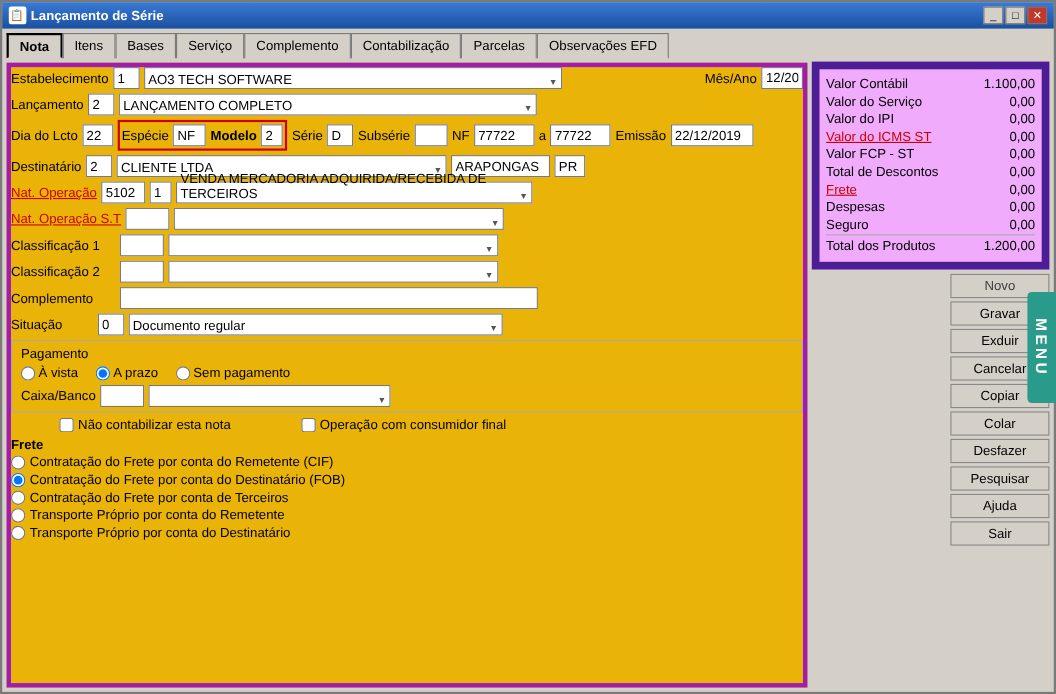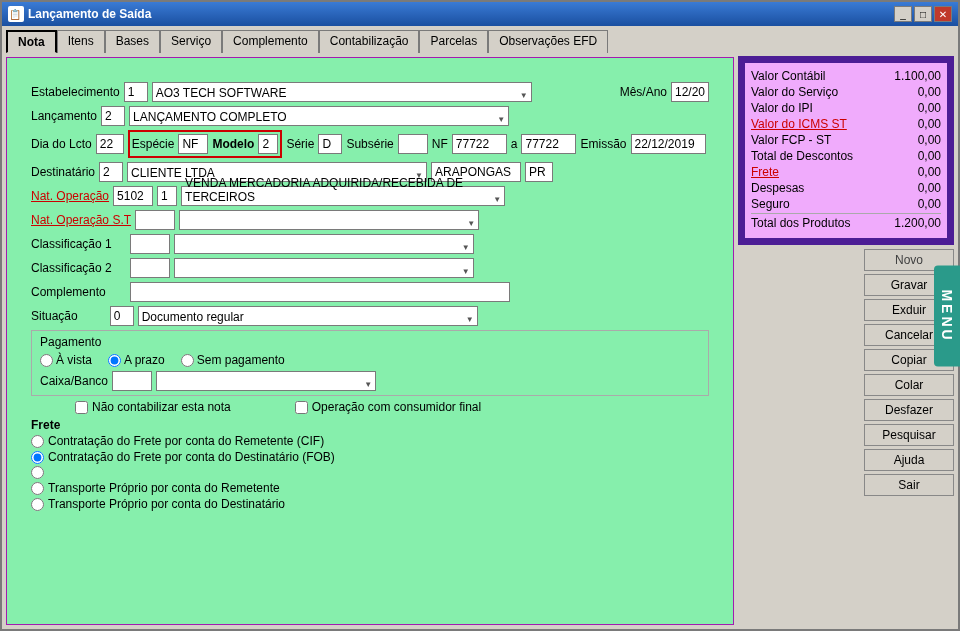--- a/index.html
+++ b/index.html
@@ -10,21 +10,21 @@
     .title-icon { width: 16px; height: 16px; background: #fff; border-radius: 2px; display: flex; align-items: center; justify-content: center; font-size: 10px; color: #1a4fa0; font-weight: bold; }
     .title-text { font-size: 12px; font-weight: bold; }
     .title-controls { display: flex; gap: 2px; }
     .title-btn { width: 18px; height: 16px; background: #d4d0c8; border: 1px solid #7a7a7a; display: flex; align-items: center; justify-content: center; font-size: 10px; cursor: pointer; color: #000; }
     .title-btn.close { background: #c0392b; color: white; }
     .main-content { display: flex; flex: 1; overflow: hidden; }
     .form-area { flex: 1; display: flex; flex-direction: column; padding: 4px; }
     .tabs { display: flex; gap: 0; margin-bottom: 4px; }
     .tab { padding: 3px 10px; background: #d4d0c8; border: 1px solid #7a7a7a; cursor: pointer; font-size: 12px; border-bottom: none; }
     .tab.active { background: #d4d0c8; border-bottom: 1px solid #d4d0c8; font-weight: bold; border: 2px solid #000; border-bottom: 1px solid #d4d0c8; }
-    .form-panel { border: 1px solid #a21caf; background: #86efac; flex: 1; padding: 24px; }
+    .form-panel { border: 4px solid #a21caf; background: #eab308; flex: 1; padding: 0; }
     .form-row { display: flex; align-items: center; margin-bottom: 4px; gap: 4px; }
     .label { color: #000; white-space: nowrap; min-width: fit-content; }
     .label-red { color: #c00; white-space: nowrap; cursor: pointer; text-decoration: underline; }
     .field { background: white; border: 1px solid #7a7a7a; height: 20px; padding: 1px 3px; }
     .dropdown { background: white; border: 1px solid #7a7a7a; height: 20px; padding: 1px 3px; display: flex; align-items: flex-end; justify-content: space-between; cursor: pointer; }
     .dropdown-arrow { font-size: 8px; color: #555; }
     input[type="text"], input[type="number"] { background: white; border: 1px solid #7a7a7a; height: 20px; padding: 1px 3px; font-size: 12px; }
     .species-box { border: 2px solid #c00; padding: 2px; display: flex; align-items: center; gap: 4px; }
     .right-btn { background: #d4d0c8; border: 1px solid #888; padding: 3px 6px; text-align: center; cursor: pointer; font-size: 12px; width: 100%; }
     .right-btn.disabled { color: #404040; cursor: default; }
@@ -45,21 +45,21 @@
     .caixa-row { display: flex; align-items: center; gap: 4px; margin-top: 4px; }
   </style>
 </head>
 <body>
 
 <div class="window">
 
   <div class="title-bar">
     <div class="title-bar-left">
       <div class="title-icon">📋</div>
-      <span class="title-text">Lançamento de Saída</span>
+      <span class="title-text">Lançamento de Série</span>
     </div>
     <div class="title-controls">
       <div class="title-btn">_</div>
       <div class="title-btn">□</div>
       <div class="title-btn close">✕</div>
     </div>
   </div>
 
   <div class="main-content">
 
@@ -225,20 +225,21 @@
             <label class="frete-option">
               <input type="radio" name="frete" style="">
               <span>Contratação do Frete por conta do Remetente (CIF)</span>
             </label>
             <label class="frete-option">
               <input type="radio" name="frete" checked="" style="">
               <span>Contratação do Frete por conta do Destinatário (FOB)</span>
             </label>
             <label class="frete-option">
               <input type="radio" name="frete" style="">
+              <span>Contratação do Frete por conta de Terceiros</span>
             </label>
             <label class="frete-option">
               <input type="radio" name="frete" style="">
               <span>Transporte Próprio por conta do Remetente</span>
             </label>
             <label class="frete-option">
               <input type="radio" name="frete" style="">
               <span>Transporte Próprio por conta do Destinatário</span>
             </label>
           </div>

